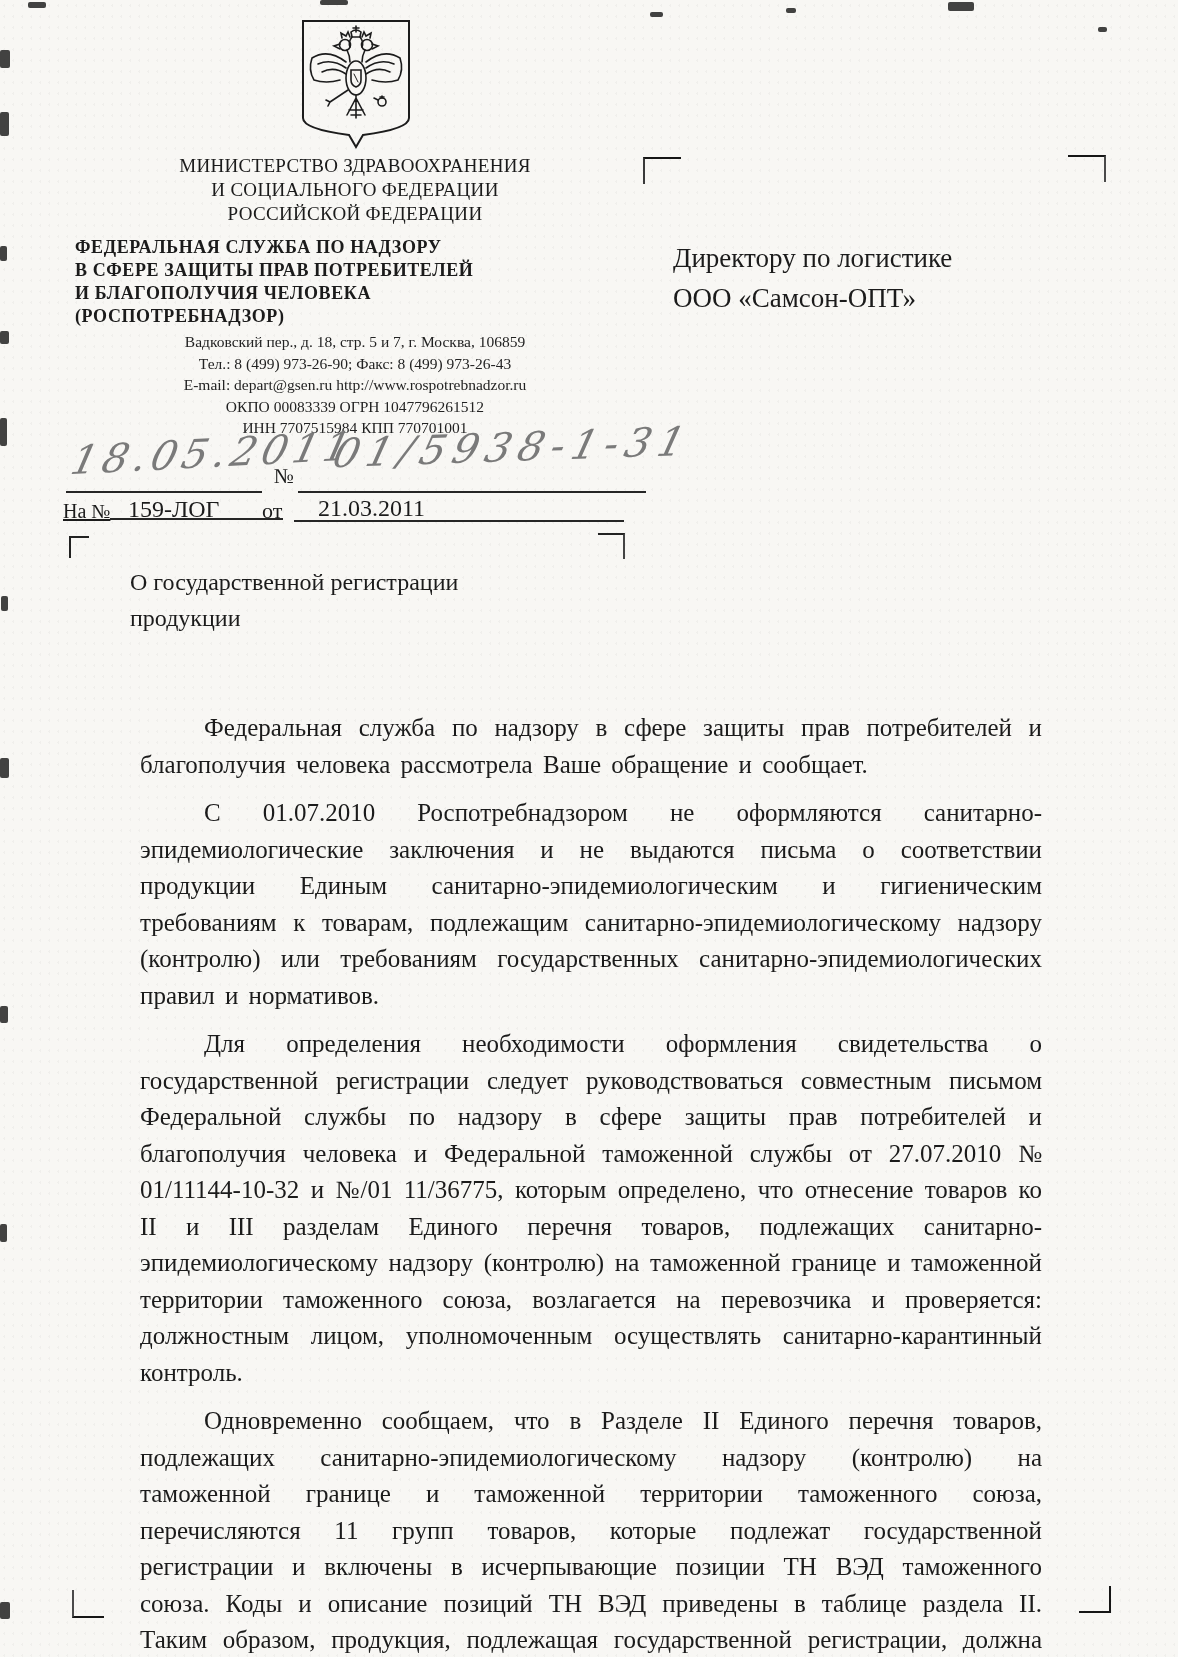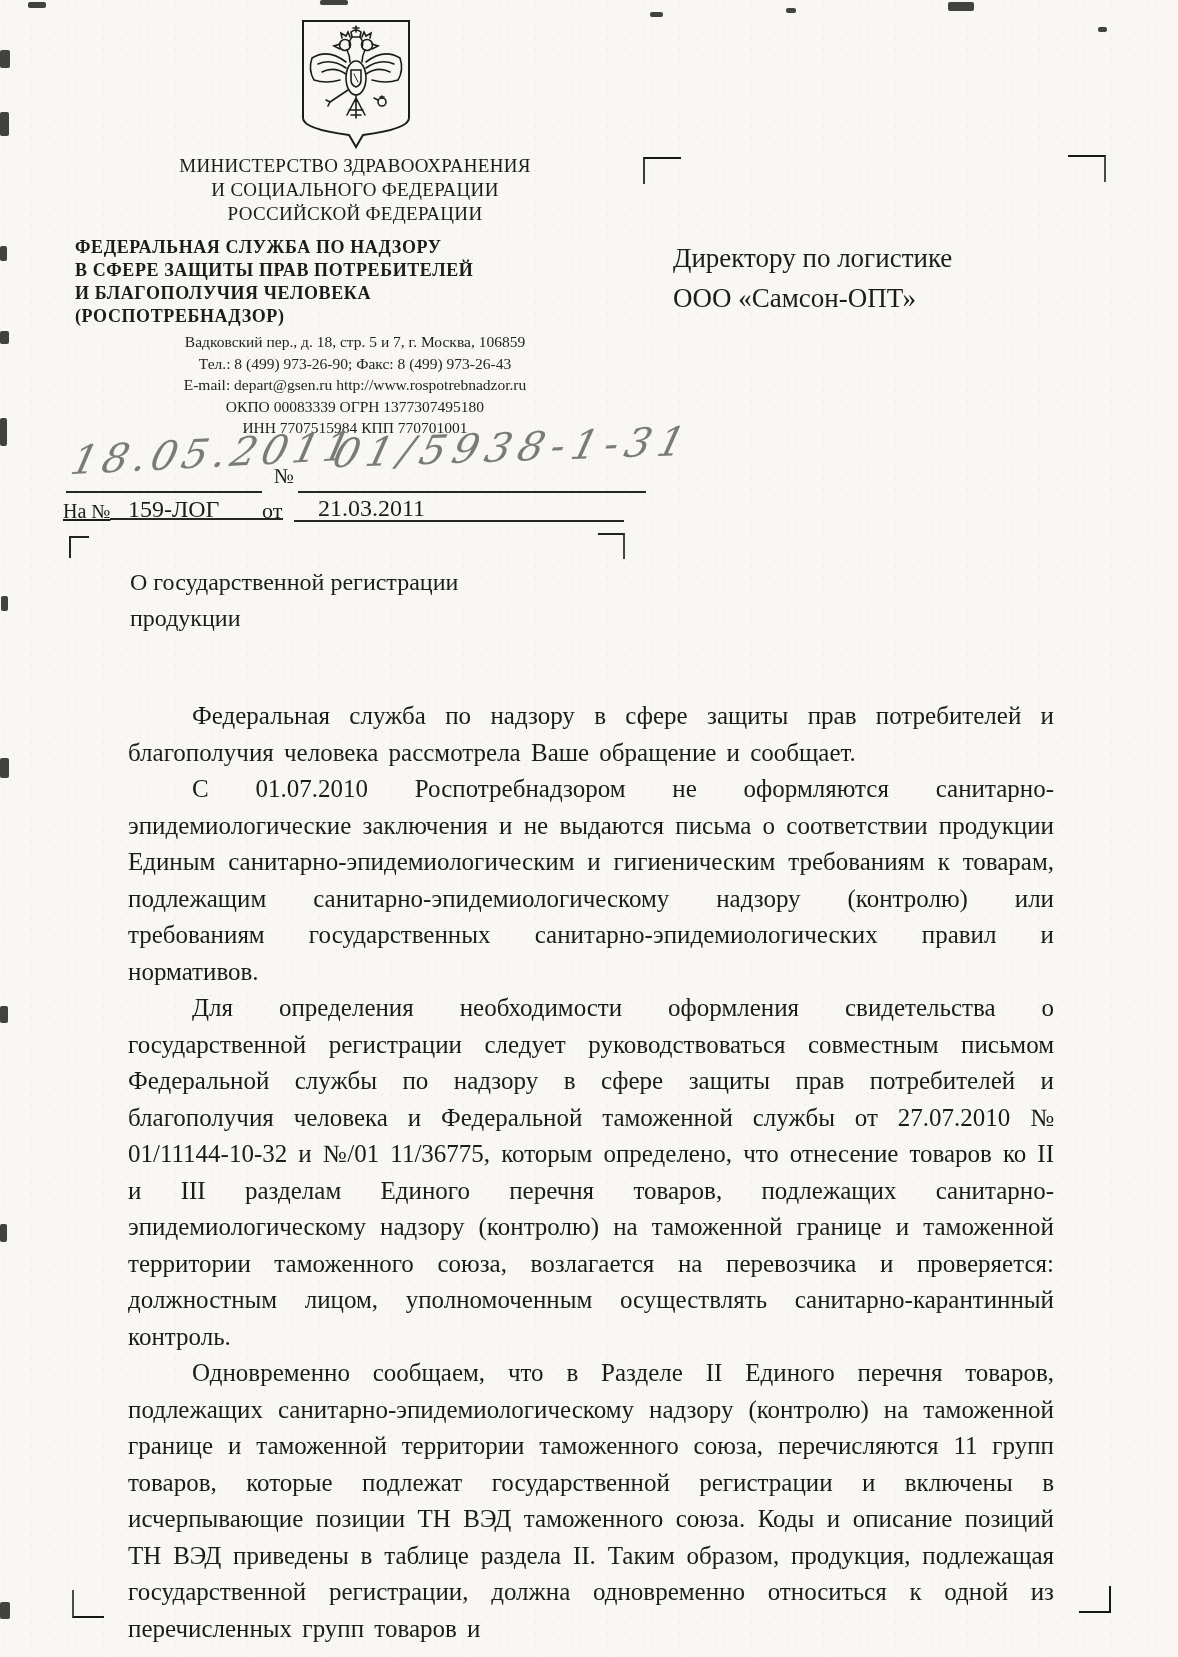--- a/index.html
+++ b/index.html
@@ -32,21 +32,21 @@
   .rule-replydate{left:294px;top:520px;width:330px;}
   .no-label{left:274px;top:464px;font-size:21px;}
   .na-label{left:63px;top:500px;font-size:20px;text-decoration:underline;}
   .ot-label{left:262px;top:498px;font-size:22px;}
   .typed{font-size:24px;white-space:nowrap;}
   .reply-number{left:128px;top:496px;}
   .reply-date{left:318px;top:495px;}
   
   .subject{left:130px;top:564px;font-size:24px;line-height:36px;}
   .body-text{left:128px;top:698px;width:926px;font-size:25px;line-height:36.5px;text-align:justify;word-spacing:4px;}
-  .body-text p{margin:0;text-indent:64px;}
+  .body-text p{margin:12px;text-indent:64px;}
   
   .corner{position:absolute;}
   .br-tl{left:643px;top:157px;width:36px;height:25px;border-top:2px solid #161616;border-left:2px solid #3a3a3a;}
   .br-tr{left:1068px;top:155px;width:36px;height:25px;border-top:2px solid #161616;border-right:2px solid #4a4a4a;}
   .br-ml{left:69px;top:536px;width:18px;height:20px;border-top:2px solid #222;border-left:2px solid #222;}
   .br-mr{left:598px;top:533px;width:25px;height:24px;border-top:2px solid #222;border-right:2px solid #444;}
   .br-bl{left:72px;top:1590px;width:30px;height:26px;border-bottom:2px solid #161616;border-left:2px solid #4a4a4a;}
   .br-br{left:1079px;top:1586px;width:30px;height:25px;border-bottom:2px solid #161616;border-right:2px solid #161616;}
   
   .art{position:absolute;background:#1a1a1a;opacity:.82;border-radius:2px;}
@@ -114,21 +114,21 @@
     <div>ФЕДЕРАЛЬНАЯ СЛУЖБА ПО НАДЗОРУ</div>
     <div>В СФЕРЕ ЗАЩИТЫ ПРАВ ПОТРЕБИТЕЛЕЙ</div>
     <div>И БЛАГОПОЛУЧИЯ ЧЕЛОВЕКА</div>
     <div>(РОСПОТРЕБНАДЗОР)</div>
   </div>
 
   <div class="abs address">
     <div>Вадковский пер., д. 18, стр. 5 и 7,  г. Москва, 106859</div>
     <div>Тел.: 8 (499) 973-26-90; Факс: 8 (499) 973-26-43</div>
     <div>E-mail: depart@gsen.ru  http://www.rospotrebnadzor.ru</div>
-    <div>ОКПО 00083339  ОГРН 1377307495180</div>
+    <div>ОКПО 00083339  ОГРН 1047796261512</div>
     <div>ИНН 7707515984  КПП 770701001</div>
   </div>
 
   <div class="abs recipient">
     <div>Директору по логистике</div>
     <div>ООО «Самсон-ОПТ»</div>
   </div>
 
   <div class="abs handwriting hw-date">18.05.2011</div>
   <div class="rule rule-date"></div>

